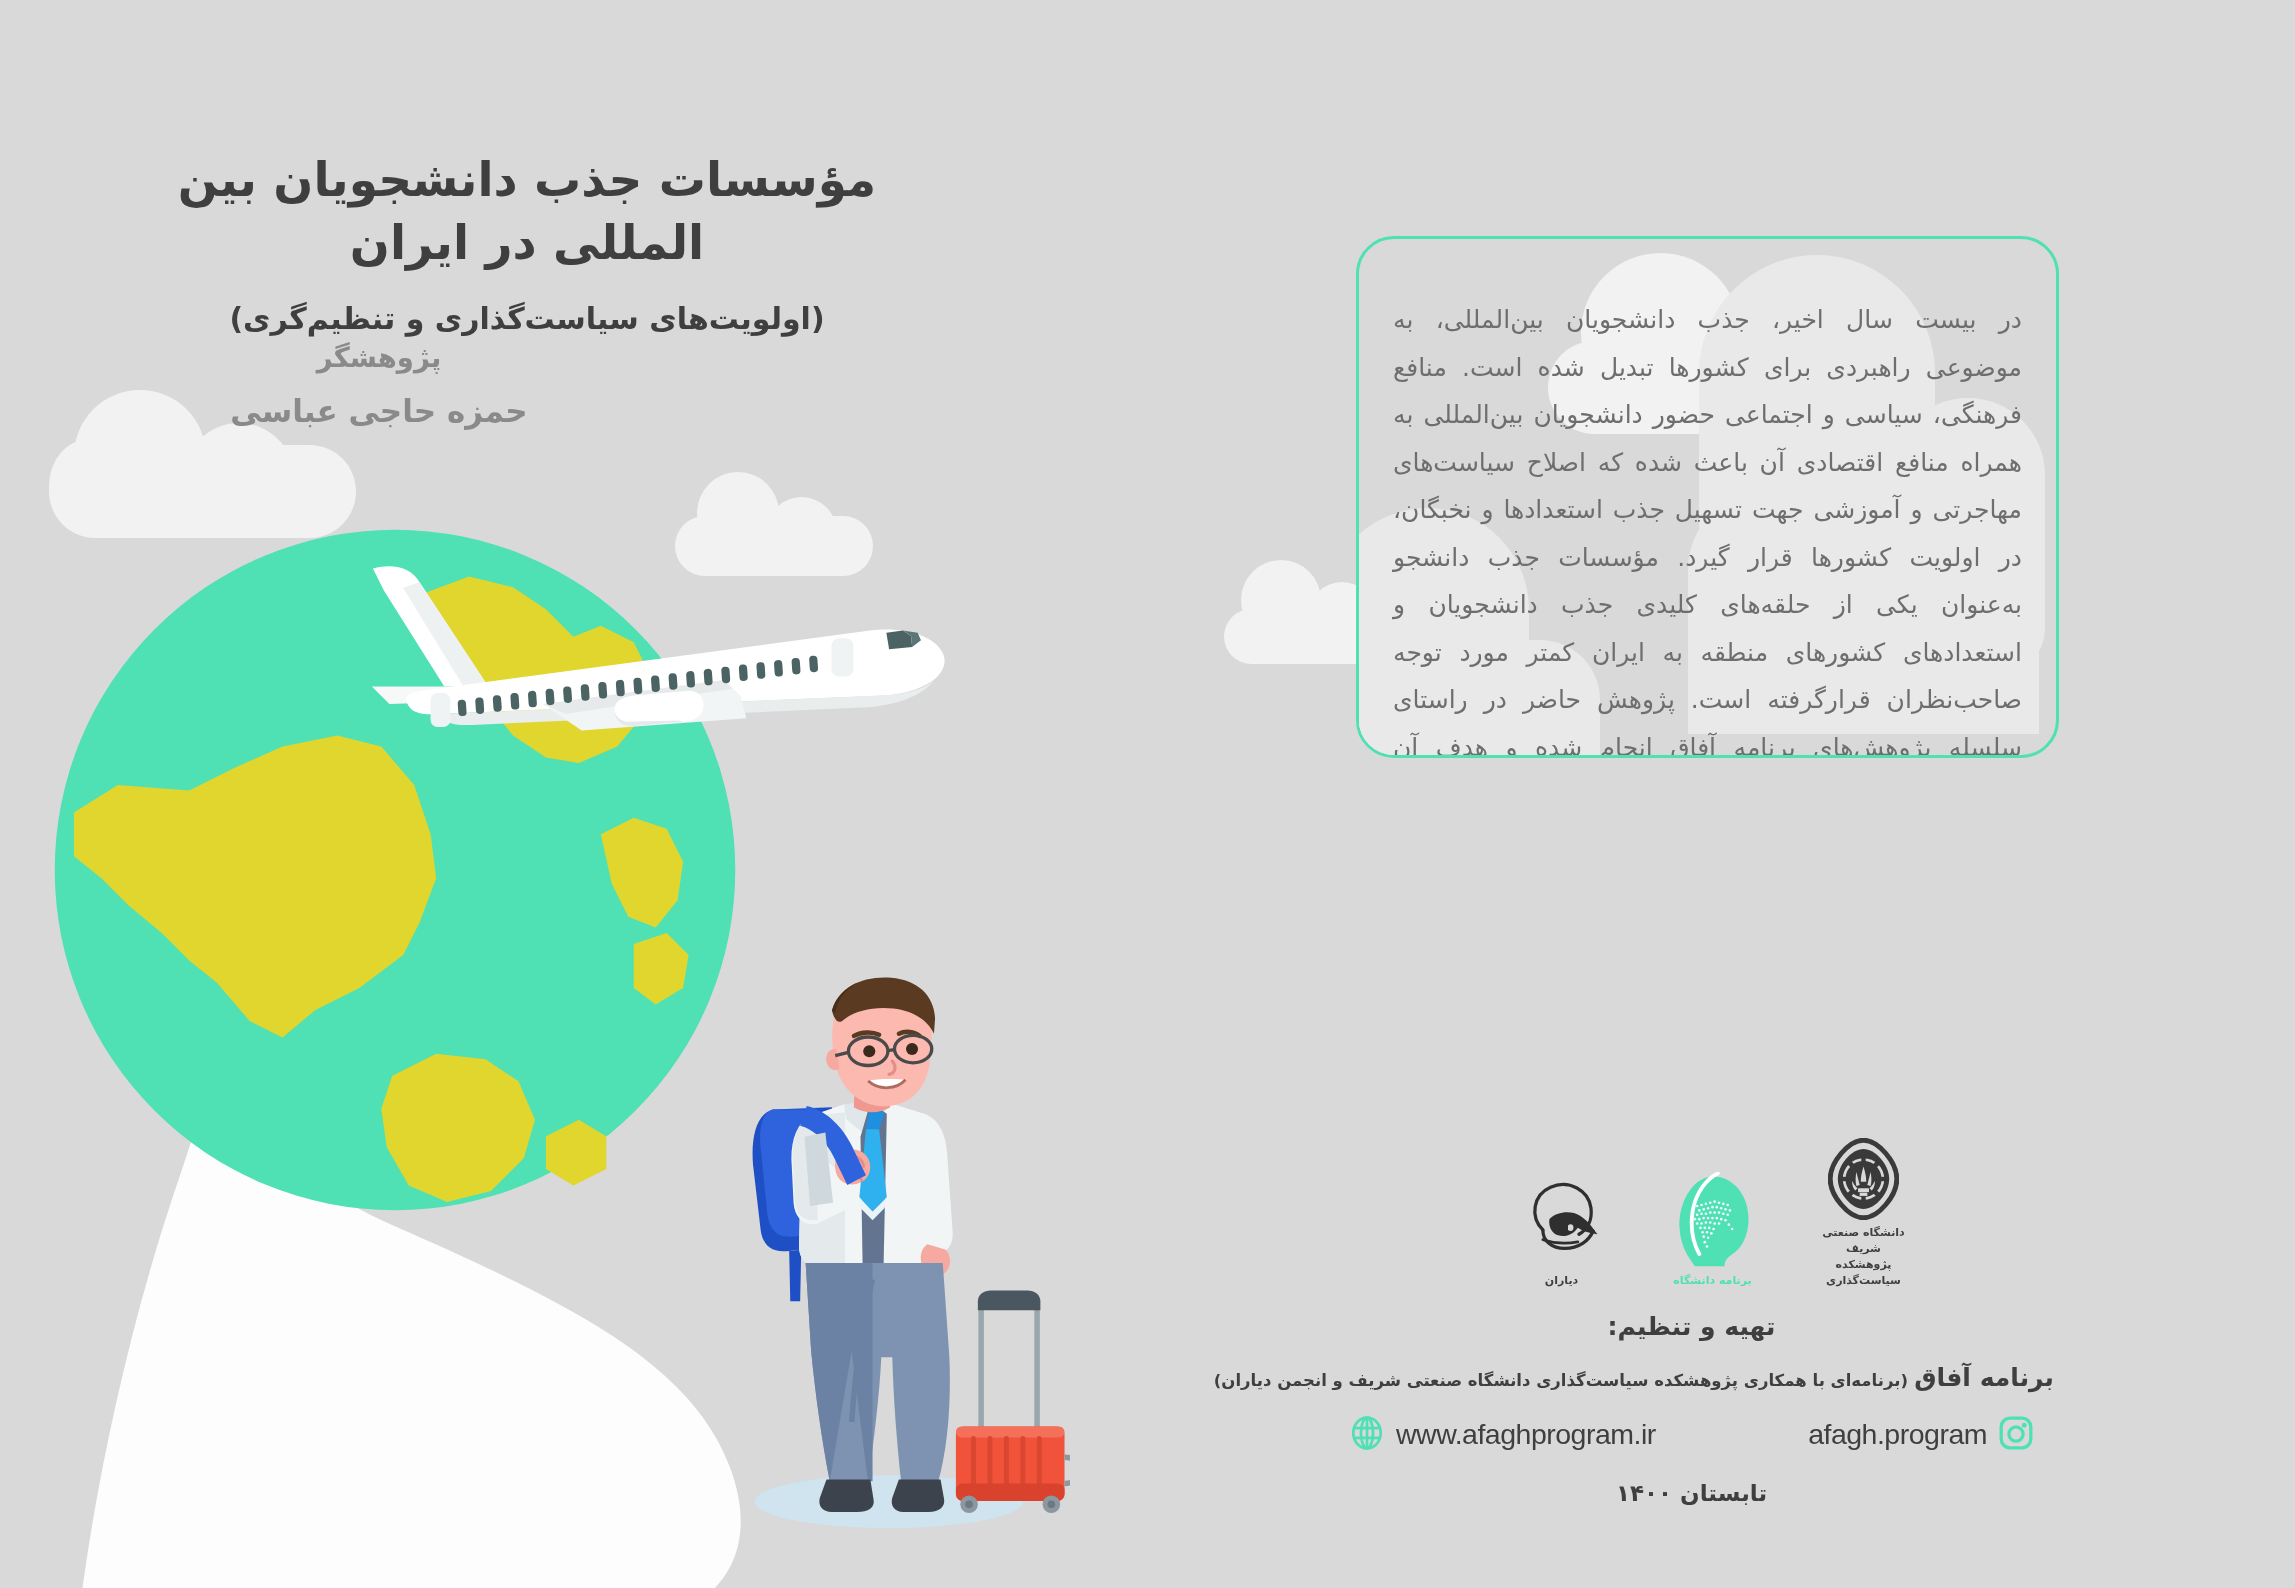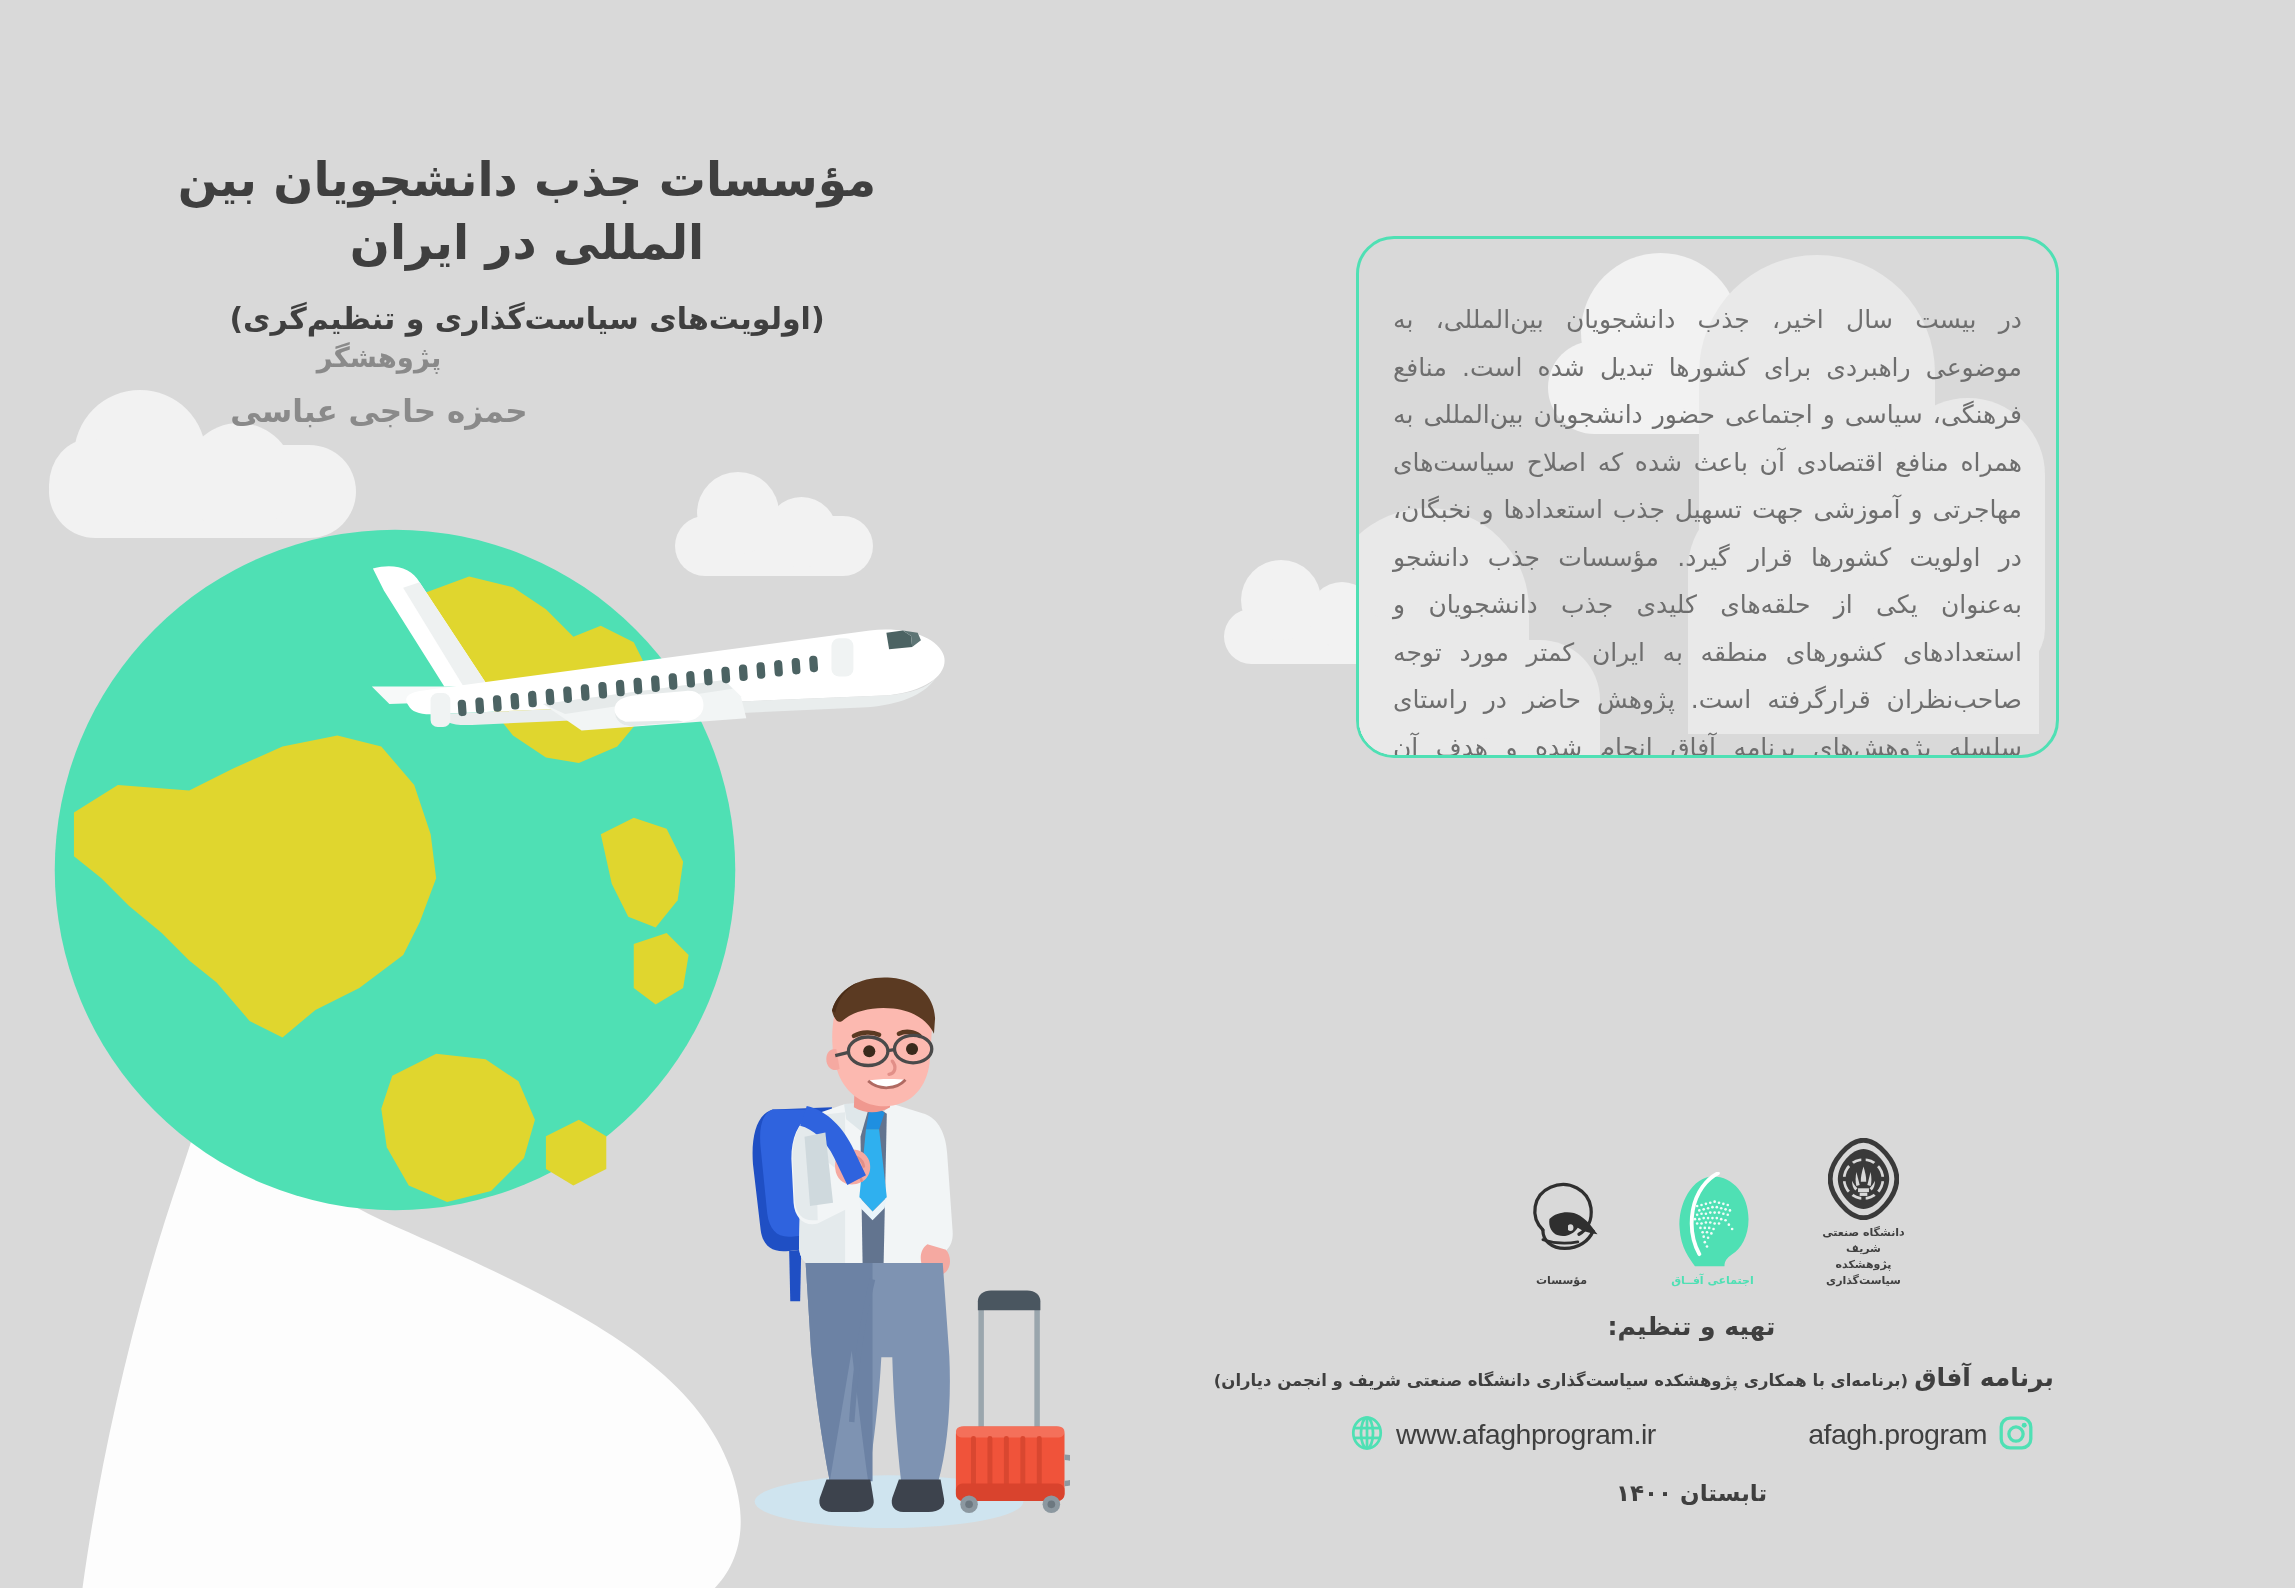--- a/index.html
+++ b/index.html
@@ -539,37 +539,37 @@
               <circle cx="58" cy="118" r="2.4"></circle>
                 <circle cx="66" cy="120" r="2.4"></circle>
               <circle cx="60" cy="128" r="2.4"></circle>
                 <circle cx="64" cy="136" r="2.4"></circle>
               <circle cx="104" cy="96" r="2.4"></circle>
                 <circle cx="110" cy="104" r="2.4"></circle>
             </g>
           </g>
         </svg>
       </div>
-      <div class="logo-caption teal">اجتماعی آفــاق</div>
+      <div class="logo-caption teal">برنامه دانشگاه</div>
     </div>
 
     <div class="logo">
       <div class="mark">
         <svg width="82" height="91" viewBox="0 0 150 165">
           <path d="M40 96 C16 72 22 32 54 18 C88 3 124 24 128 56
                    C131 80 120 96 106 104" stroke="#2f2f2f" stroke-width="6" fill="none" stroke-linecap="round"></path>
           <path d="M40 96 C40 116 56 130 80 130 C106 130 124 116 132 98" stroke="#2f2f2f" stroke-width="6" fill="none" stroke-linecap="round"></path>
           <path d="M52 76 C66 62 92 60 108 70 C124 80 132 94 140 104
                    C124 102 112 98 104 92 C96 104 82 110 68 106
                    C56 102 50 90 52 76 Z" fill="#2f2f2f"></path>
           <path d="M86 88 C90 84 96 86 96 92 C96 98 90 100 86 96 Z" fill="#d9d9d9"></path>
           <path d="M40 114 C58 120 82 122 104 118" stroke="#2f2f2f" stroke-width="5" fill="none" stroke-linecap="round"></path>
         </svg>
       </div>
-      <div class="logo-caption">مؤسسات</div>
+      <div class="logo-caption">دیاران</div>
     </div>
   </div>
 
   <div id="footer">
     <div id="footer-heading">تهیه و تنظیم:</div>
 
     <div id="footer-org">
       <span class="org-name">برنامه آفاق</span>
       <span class="org-note">(برنامه‌ای با همکاری پژوهشکده سیاست‌گذاری دانشگاه صنعتی شریف و انجمن دیاران)</span>
     </div>

